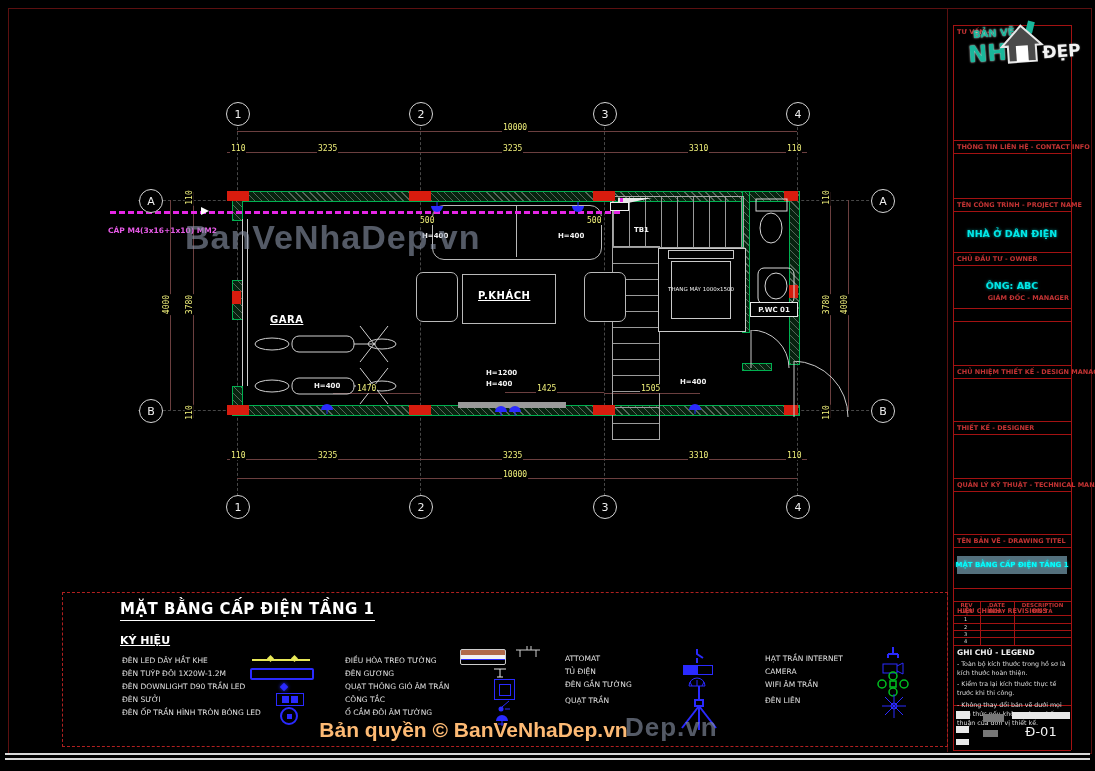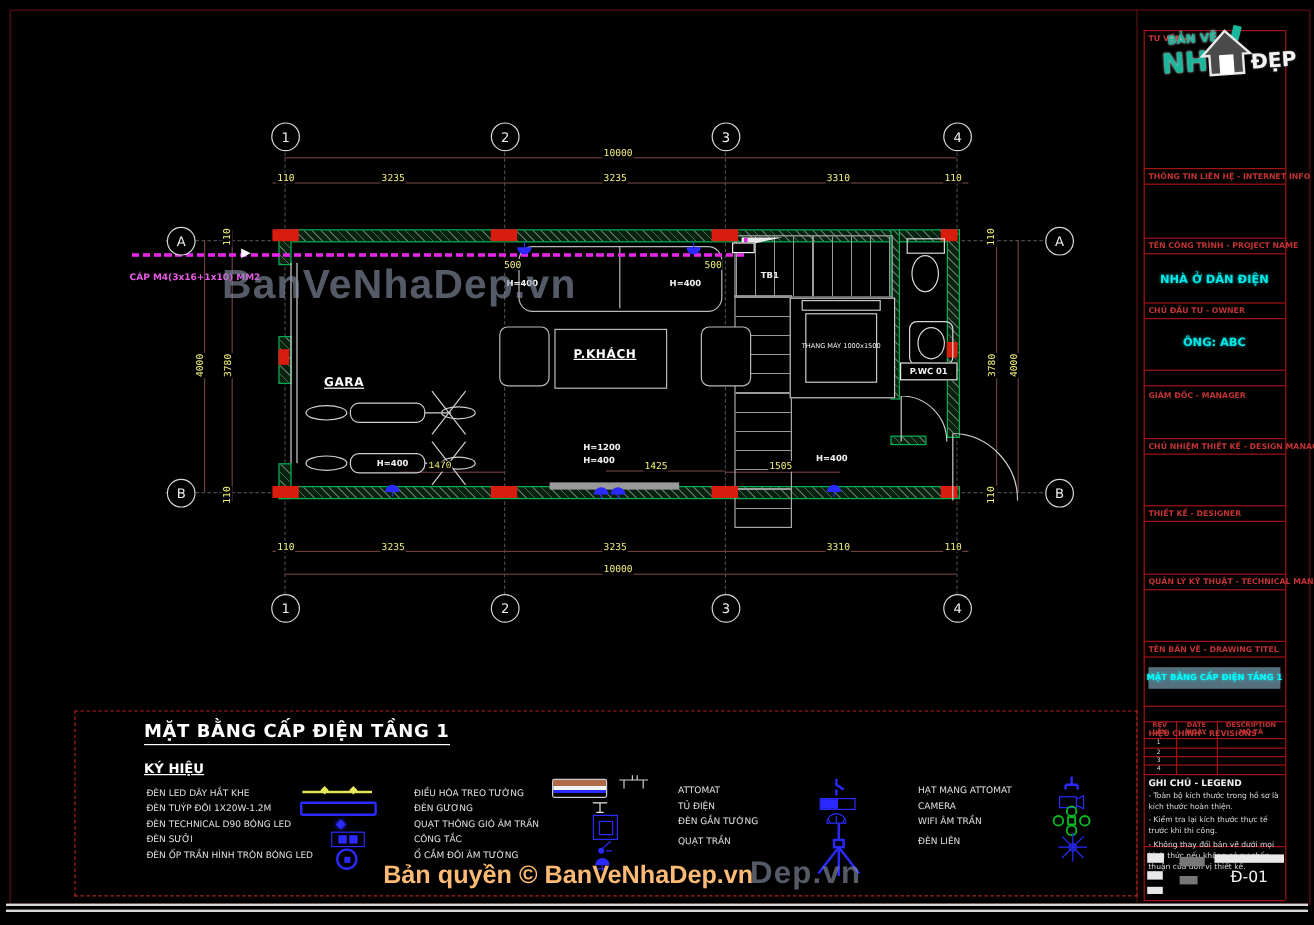--- a/index.html
+++ b/index.html
@@ -250,37 +250,37 @@
 
     <div class="dim" style="left:419px;top:216px;">500</div>
     <div class="dim" style="left:586px;top:216px;">500</div>
     <div class="ann" style="left:422px;top:232px;">H=400</div>
     <div class="ann" style="left:558px;top:232px;">H=400</div>
     <div class="ann" style="left:314px;top:382px;">H=400</div>
     <div class="ann" style="left:486px;top:369px;">H=1200</div>
     <div class="ann" style="left:486px;top:380px;">H=400</div>
     <div class="ann" style="left:680px;top:378px;">H=400</div>
     <div class="dimline" style="left:333px;top:393px;width:88px;height:1px;"></div>
-    <div class="dim" style="left:356px;top:384px;font-family:Liberation Mono, monospace;">1470</div>
+    <div class="dim" style="left:356px;top:384px;">1470</div>
     <div class="dimline" style="left:505px;top:392px;width:99px;height:1px;"></div>
     <div class="dim" style="left:536px;top:384px;">1425</div>
     <div class="dimline" style="left:604px;top:393px;width:96px;height:1px;"></div>
     <div class="dim" style="left:640px;top:384px;">1505</div>
 
     <div class="wm" style="left:185px;top:218px;">BanVeNhaDep.vn</div>
     <div class="wm" style="left:625px;top:712px;font-size:26px;">Dep.vn</div>
   </div>
 
   <div id="legend"></div>
   <div class="abs" style="left:120px;top:600px;color:#fff;font:bold 15px 'DejaVu Sans',sans-serif;border-bottom:1.5px solid #fff;padding-bottom:2px;z-index:6;letter-spacing:.5px;">MẶT BẰNG CẤP ĐIỆN TẦNG 1</div>
   <div class="abs" style="left:120px;top:634px;color:#fff;font:bold 11px 'DejaVu Sans',sans-serif;text-decoration:underline;z-index:6;">KÝ HIỆU</div>
 
   <div class="lg-item" style="left:122px;top:656px;">ĐÈN LED DÂY HẮT KHE</div>
   <div class="lg-item" style="left:122px;top:669px;">ĐÈN TUÝP ĐÔI 1X20W-1.2M</div>
-  <div class="lg-item" style="left:122px;top:682px;">ĐÈN TECHNICAL D90 BÓNG LED</div>
+  <div class="lg-item" style="left:122px;top:682px;">ĐÈN DOWNLIGHT D90 TRẦN LED</div>
   <div class="lg-item" style="left:122px;top:695px;">ĐÈN SƯỞI</div>
   <div class="lg-item" style="left:122px;top:708px;">ĐÈN ỐP TRẦN HÌNH TRÒN BÓNG LED</div>
 
   <div class="sym" style="left:252px;top:659px;width:58px;height:2px;background:#e8e858;"></div>
   <div class="sym" style="left:268px;top:656px;width:5px;height:5px;background:#e8e858;transform:rotate(45deg);"></div>
   <div class="sym" style="left:292px;top:656px;width:5px;height:5px;background:#e8e858;transform:rotate(45deg);"></div>
   <div class="sym" style="left:250px;top:668px;width:60px;height:8px;border:2px solid #2a2aff;border-radius:2px;"></div>
   <div class="sym" style="left:281px;top:684px;width:6px;height:6px;background:#2a2aff;transform:rotate(45deg);box-shadow:0 0 4px #2a2aff;"></div>
   <div class="sym" style="left:276px;top:693px;width:26px;height:11px;border:1px solid #2a2aff;display:flex;gap:2px;align-items:center;justify-content:center;">
       <i style="width:7px;height:7px;background:#2a2aff;display:block;"></i>
@@ -332,21 +332,21 @@
   <svg class="sym" style="left:676px;top:684px;" width="46" height="50">
       <g stroke="#2a2aff" stroke-width="2" fill="none">
         <line x1="23" y1="2" x2="23" y2="16"></line>
         <rect x="19" y="16" width="8" height="6"></rect>
         <line x1="23" y1="22" x2="6" y2="44"></line>
         <line x1="23" y1="22" x2="40" y2="44"></line>
         <line x1="23" y1="22" x2="23" y2="46"></line>
       </g>
     </svg>
 
-  <div class="lg-item" style="left:765px;top:654px;">HẠT MẠNG ATTOMAT</div>
+  <div class="lg-item" style="left:765px;top:654px;">HẠT TRẦN INTERNET</div>
   <div class="lg-item" style="left:765px;top:667px;">CAMERA</div>
   <div class="lg-item" style="left:765px;top:680px;">WIFI ÂM TRẦN</div>
   <div class="lg-item" style="left:765px;top:696px;">ĐÈN LIÊN</div>
 
   <svg class="sym" style="left:884px;top:646px;" width="18" height="18">
       <path d="M9 1 V8 M4 8 H14 M4 8 V12 M14 8 V12" stroke="#2a2aff" stroke-width="2" fill="none"></path>
     </svg>
   <svg class="sym" style="left:882px;top:662px;" width="22" height="13">
       <rect x="1" y="2" width="14" height="9" fill="none" stroke="#2a2aff"></rect>
       <path d="M15 4 L21 1 V12 L15 9" fill="none" stroke="#2a2aff"></path>
@@ -384,35 +384,35 @@
       <svg style="position:absolute;left:38px;top:2px;" width="44" height="46">
         <rect x="28" y="2" width="7" height="12" fill="#19b79b" transform="rotate(18 31 8)"></rect>
         <path d="M22 6 L42 26 H36 V42 H8 V26 H2 Z" fill="#4a4a4a" stroke="#e8e8e8" stroke-width="2"></path>
         <rect x="16" y="26" width="12" height="16" fill="#fff"></rect>
       </svg>
       <span style="position:absolute;left:80px;top:26px;color:#f2f2f2;font:bold 17px 'DejaVu Sans',sans-serif;text-shadow:0 0 2px #555;">ĐẸP</span>
     </div>
 
     <div class="sb-line" style="top:25px;"></div>
     <div class="sb-line" style="top:140px;"></div>
-    <div class="sb-h" style="top:143px;">THÔNG TIN LIÊN HỆ - INTERNET INFO</div>
+    <div class="sb-h" style="top:143px;">THÔNG TIN LIÊN HỆ - CONTACT INFO</div>
     <div class="sb-line" style="top:153px;"></div>
 
     <div class="sb-line" style="top:198px;"></div>
     <div class="sb-h" style="top:201px;">TÊN CÔNG TRÌNH - PROJECT NAME</div>
     <div class="sb-line" style="top:211px;"></div>
     <div class="sb-val" style="top:228px;">NHÀ Ở DÂN ĐIỆN</div>
 
     <div class="sb-line" style="top:252px;"></div>
     <div class="sb-h" style="top:255px;">CHỦ ĐẦU TƯ - OWNER</div>
     <div class="sb-line" style="top:265px;"></div>
     <div class="sb-val" style="top:280px;">ÔNG: ABC</div>
 
     <div class="sb-line" style="top:308px;"></div>
-    <div class="sb-h" style="top:326px;">GIÁM ĐỐC - MANAGER</div>
+    <div class="sb-h" style="top:294px;text-align:right;">GIÁM ĐỐC - MANAGER</div>
     <div class="sb-line" style="top:321px;"></div>
 
     <div class="sb-line" style="top:365px;"></div>
     <div class="sb-h" style="top:368px;">CHỦ NHIỆM THIẾT KẾ - DESIGN MANAGER</div>
     <div class="sb-line" style="top:378px;"></div>
 
     <div class="sb-line" style="top:421px;"></div>
     <div class="sb-h" style="top:424px;">THIẾT KẾ - DESIGNER</div>
     <div class="sb-line" style="top:434px;"></div>
 

